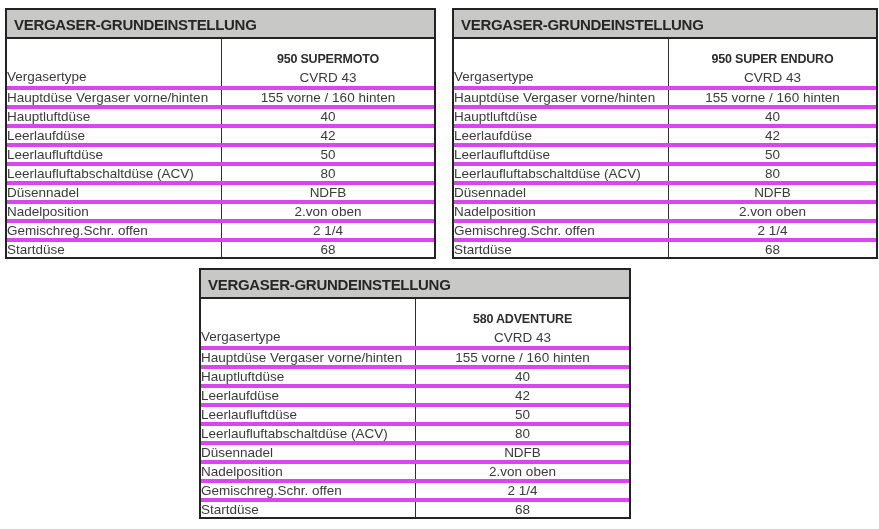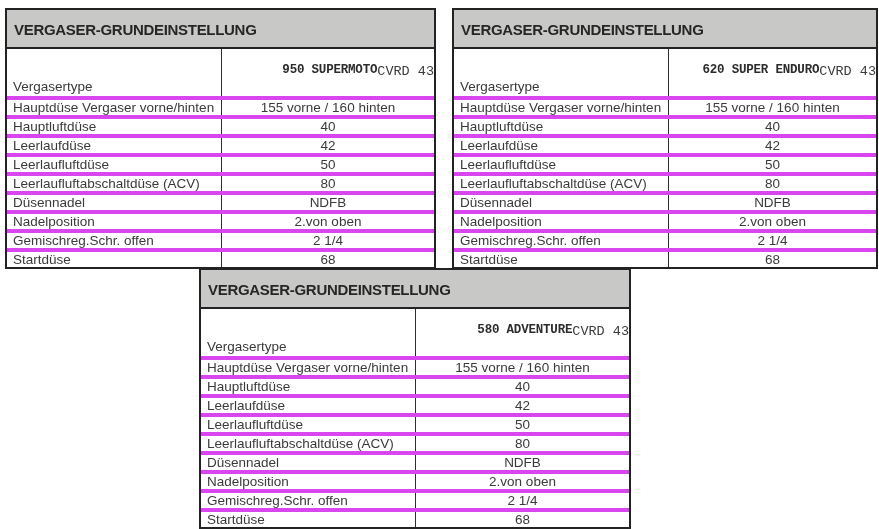--- a/index.html
+++ b/index.html
@@ -10,21 +10,21 @@
     font-family:"Liberation Sans", sans-serif;
     color:#363636;
     overflow:hidden;
   }
   .spec-table { position:absolute; }
   .t1 { left:5px;   top:8px;   width:431px; }
   .t2 { left:452px; top:8px;   width:426px; }
   .t3 { left:199px; top:268px; width:432px; }
 
   .tbl-title {
-    height:39px;
+    height:29px;
     background:#c8c8c6;
     border:2px solid #232323;
     border-bottom:none;
     display:flex;
     align-items:center;
     padding:1px 0 0 7px;
     font-weight:bold;
     font-size:15px;
     letter-spacing:-0.3px;
     color:#262626;
@@ -46,40 +46,38 @@
   .cell {
     font-size:13.5px;
     color:#3a3a3a;
     overflow:hidden;
     white-space:nowrap;
   }
   .cell.label {
     width:215px;
     flex:0 0 215px;
     border-right:1px solid #2e2e2e;
-    padding-left:6px;
     display:flex;
     align-items:center;
   }
   .cell.value {
     flex:1;
     display:flex;
     align-items:center;
     justify-content:center;
     text-align:center;
   }
   .row.first .cell.label {
     align-items:flex-end;
     padding-bottom:2px;
   }
   .row.first .cell.value {
-    flex-direction:row;
+    flex-direction:column;
     justify-content:flex-end;
     padding-bottom:1px;
-    font-family:Liberation Mono, monospace;
   }
   .model {
     font-weight:bold;
     font-size:12.5px;
     letter-spacing:-0.2px;
     color:#2c2c2c;
     margin-bottom:5px;
   }
   .val { line-height:14px; }
 </style>
@@ -138,21 +136,21 @@
 </section>
 
 <section class="spec-table t2">
   <header class="tbl-title">
     <span>VERGASER-GRUNDEINSTELLUNG</span>
   </header>
   <div class="tbl-body">
     <div class="row first">
       <div class="cell label">Vergasertype</div>
       <div class="cell value">
-        <div class="model">620 SUPER ENDURO</div>
+        <div class="model">950 SUPER ENDURO</div>
         <div class="val">CVRD 43</div>
       </div>
     </div>
     <div class="row">
       <div class="cell label">Hauptdüse Vergaser vorne/hinten</div>
       <div class="cell value">155 vorne / 160 hinten</div>
     </div>
     <div class="row">
       <div class="cell label">Hauptluftdüse</div>
       <div class="cell value">40</div>

